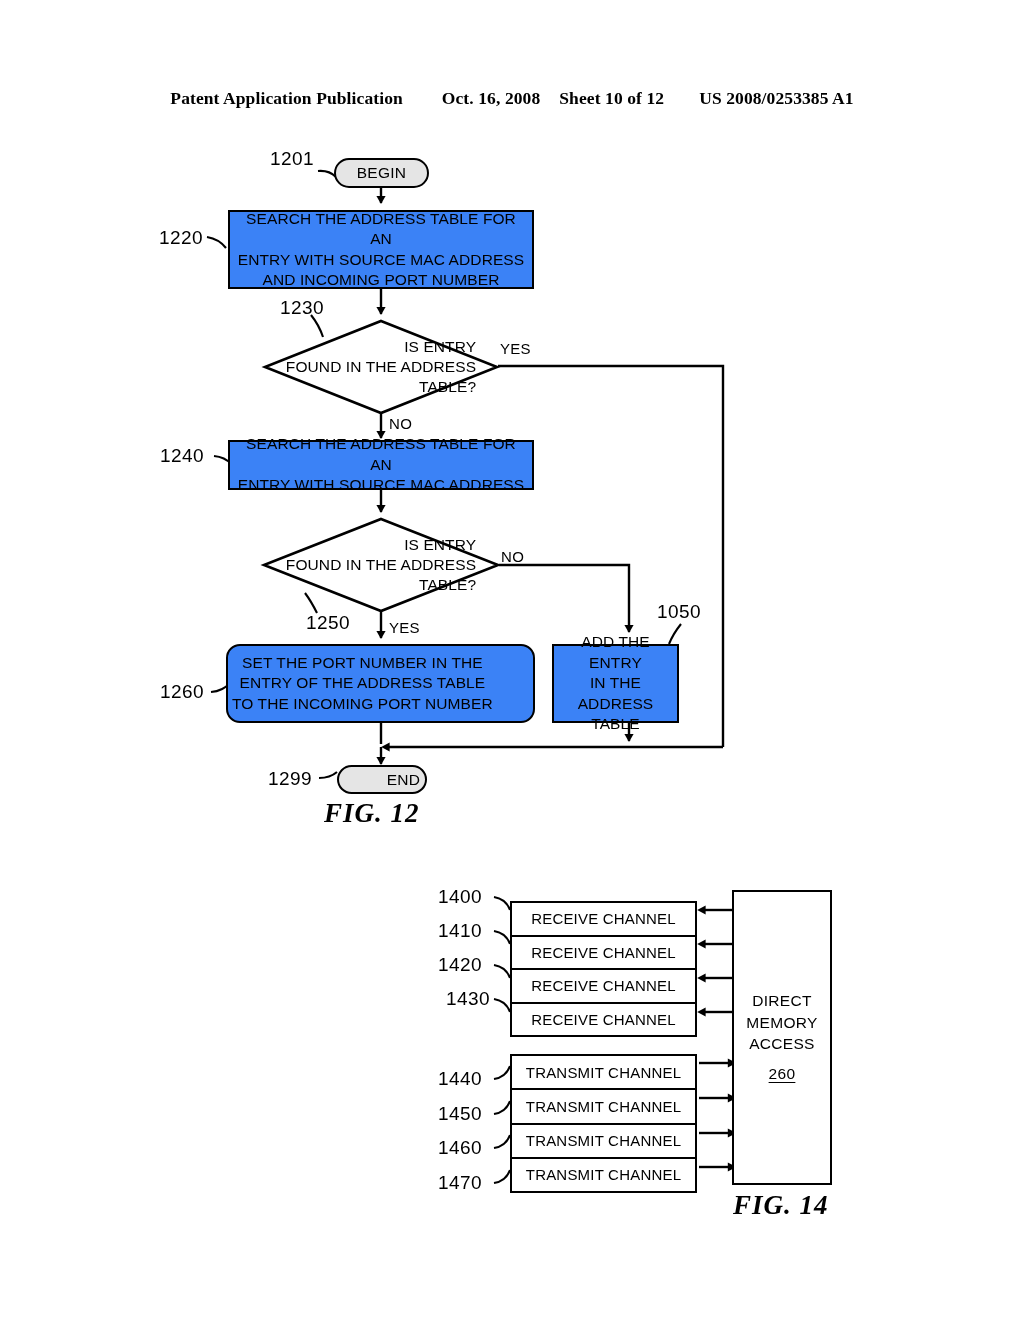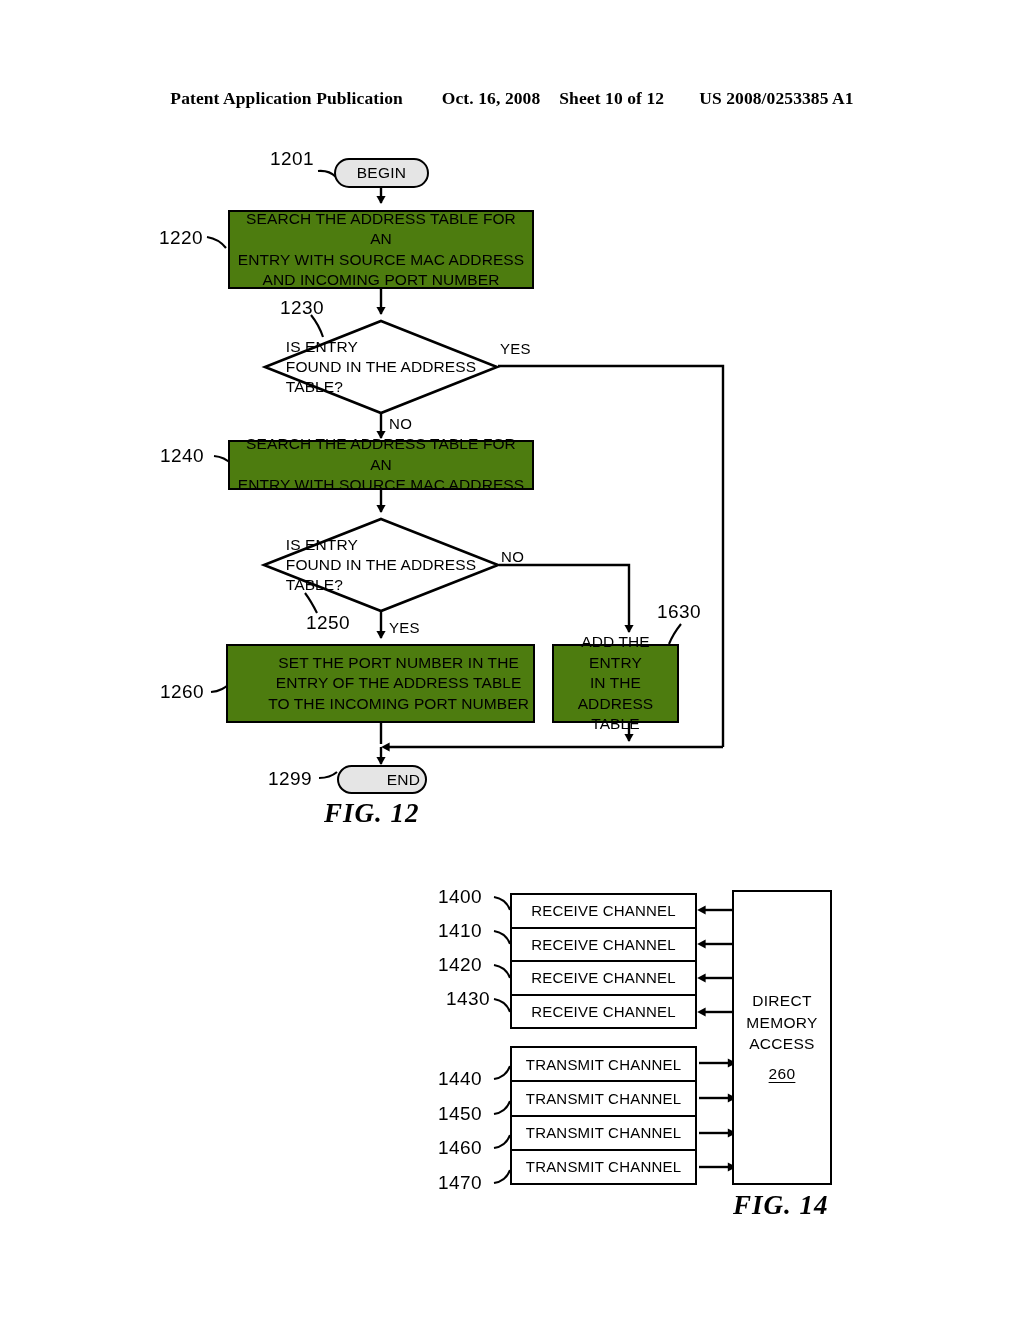--- a/index.html
+++ b/index.html
@@ -31,25 +31,25 @@
     white-space: nowrap;
   }
   #page-header .seg { display: inline-block; }
   #page-header .gap-lg { display: inline-block; width: 30px; }
   #page-header .gap-sm { display: inline-block; width: 10px; }
   #page-header .gap-md { display: inline-block; width: 26px; }
 
   .proc-box {
     position: absolute;
     border: 2.5px solid #000;
-    background: #4d7c0f;
-    box-sizing: border-box;
-    display: flex;
-    align-items: center;
-    justify-content: flex-end;
+    background: #3b82f6;
+    box-sizing: border-box;
+    display: flex;
+    align-items: center;
+    justify-content: flex-start;
     text-align: center;
     font-size: 15.5px;
     line-height: 1.32;
     letter-spacing: 0.1px;
   }
   .proc-box .txt { display: block; padding: 0 4px; }
 
   .term-node {
     position: absolute;
     border: 2.5px solid #000;
@@ -65,21 +65,21 @@
 
   .diamond-wrap { position: absolute; }
   .diamond-wrap svg { position: absolute; top: 0; left: 0; overflow: visible; }
   .diamond-label {
     position: absolute;
     left: 0; top: 0;
     width: 100%; height: 100%;
     display: flex;
     align-items: center;
     justify-content: center;
-    text-align: left;
+    text-align: right;
     font-size: 15.5px;
     line-height: 1.3;
     letter-spacing: 0.1px;
     pointer-events: none;
   }
 
   .ref-num {
     position: absolute;
     font-size: 19px;
     letter-spacing: 0.4px;
@@ -113,20 +113,21 @@
   }
 
   
   .chan-stack {
     position: absolute;
     border: 2.5px solid #000;
     background: #fff;
     box-sizing: border-box;
     display: flex;
     flex-direction: column;
+    margin-top: 8px;
   }
   .chan-row {
     flex: 1 1 0;
     display: flex;
     align-items: center;
     justify-content: center;
     font-size: 15px;
     letter-spacing: 0.2px;
     border-bottom: 2.5px solid #000;
     box-sizing: border-box;
@@ -261,37 +262,37 @@
       <span>IS ENTRY</span><br>
       <span>FOUND IN THE ADDRESS</span><br>
       <span>TABLE?</span>
     </span>
   </div>
 </div>
 <div class="ref-num" style="left:278px; top:612px;margin-left:28px;">1250</div>
 <div class="edge-label" style="left:501px; top:548px;">NO</div>
 <div class="edge-label" style="left:389px; top:619px;">YES</div>
 
-<div class="proc-box" style="left:226px; top:644px; width:309px; height:79px;">
+<div class="proc-box" style="left:226px; top:644px; width:309px; height:79px;border-radius:14px;">
   <span class="txt">
     <span>SET THE PORT NUMBER IN THE</span><br>
     <span>ENTRY OF THE ADDRESS TABLE</span><br>
     <span>TO THE INCOMING PORT NUMBER</span>
   </span>
 </div>
 <div class="ref-num" style="left:160px; top:681px;">1260</div>
 
 <div class="proc-box" style="left:552px; top:644px; width:127px; height:79px;">
   <span class="txt">
     <span>ADD THE ENTRY</span><br>
     <span>IN THE ADDRESS</span><br>
     <span>TABLE</span>
   </span>
 </div>
-<div class="ref-num" style="left:657px; top:601px;">1630</div>
+<div class="ref-num" style="left:657px; top:601px;">1050</div>
 
 <div class="term-node" style="left:337px; top:765px; width:90px; height:29px;padding-left:43px;">
   <span>END</span>
 </div>
 <div class="ref-num" style="left:268px; top:768px;">1299</div>
 
 <div class="fig-caption" style="left:324px; top:798px;">FIG. 12</div>
 
 <svg class="wire-layer" viewBox="0 0 1024 1320" width="1024" height="1320">
   <g stroke="#000" stroke-width="2.4" fill="none">

